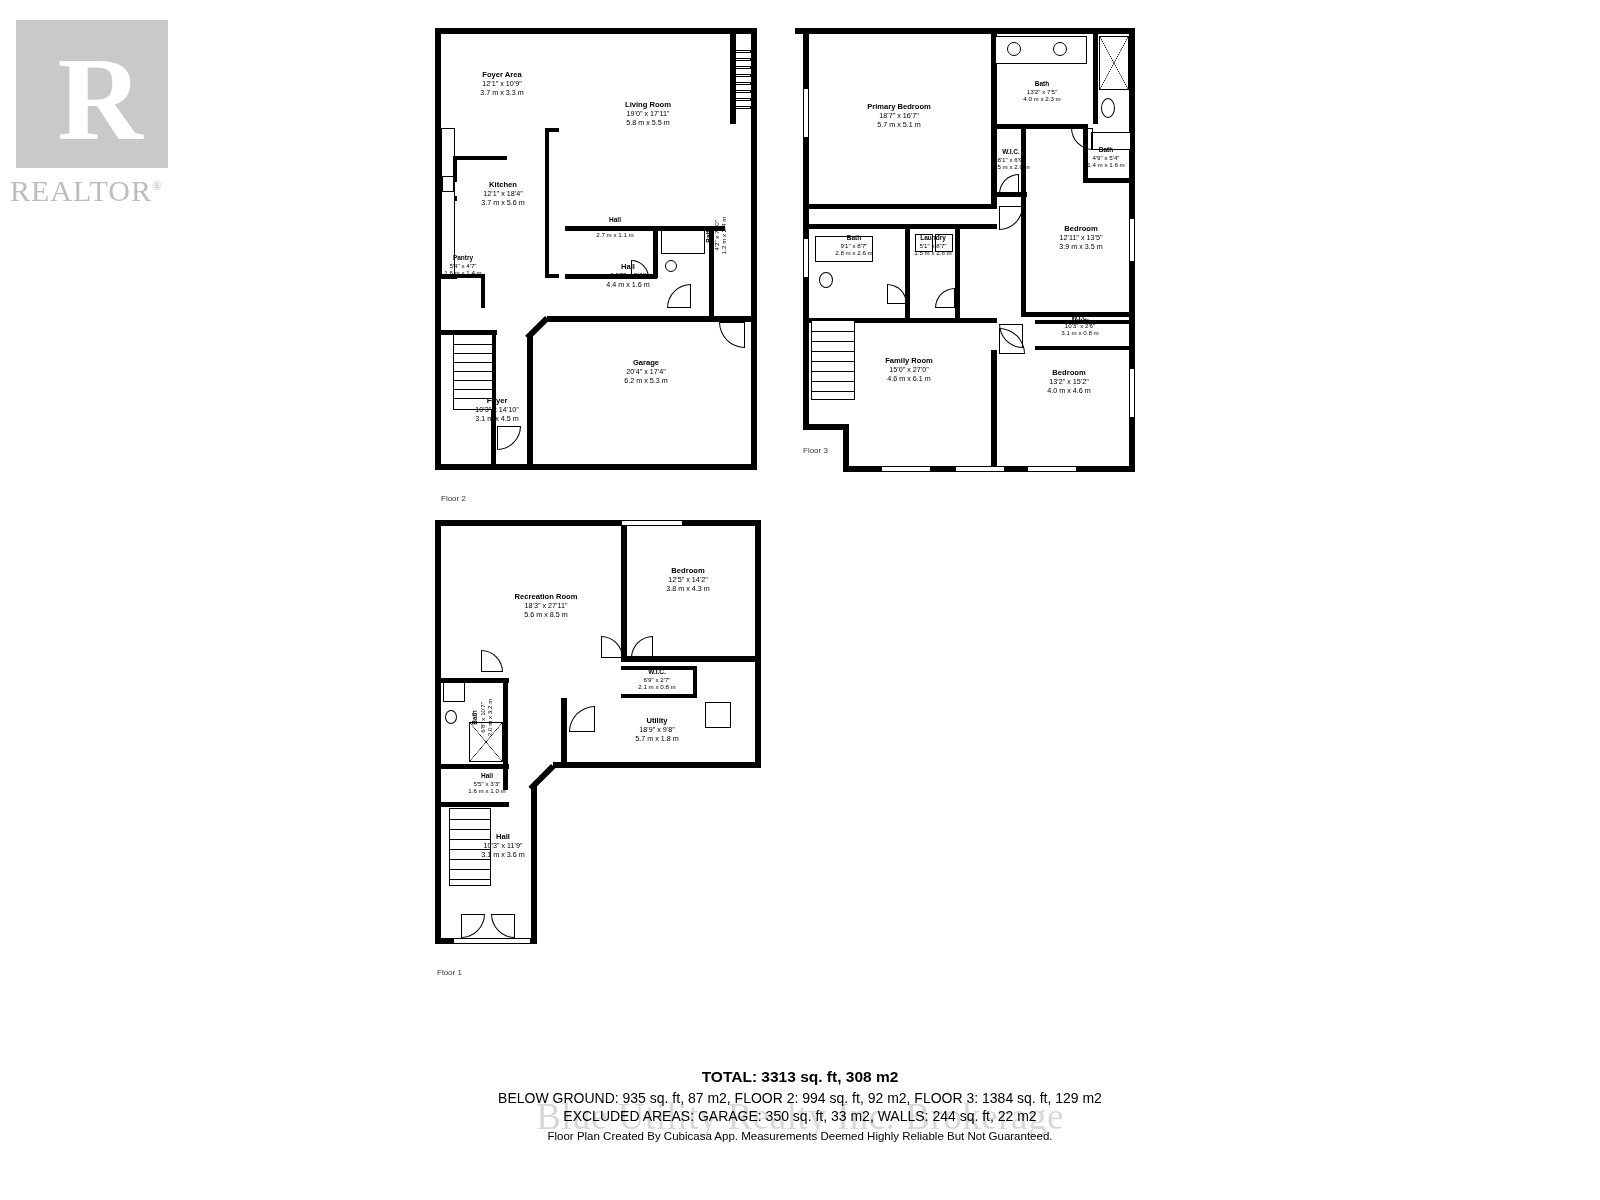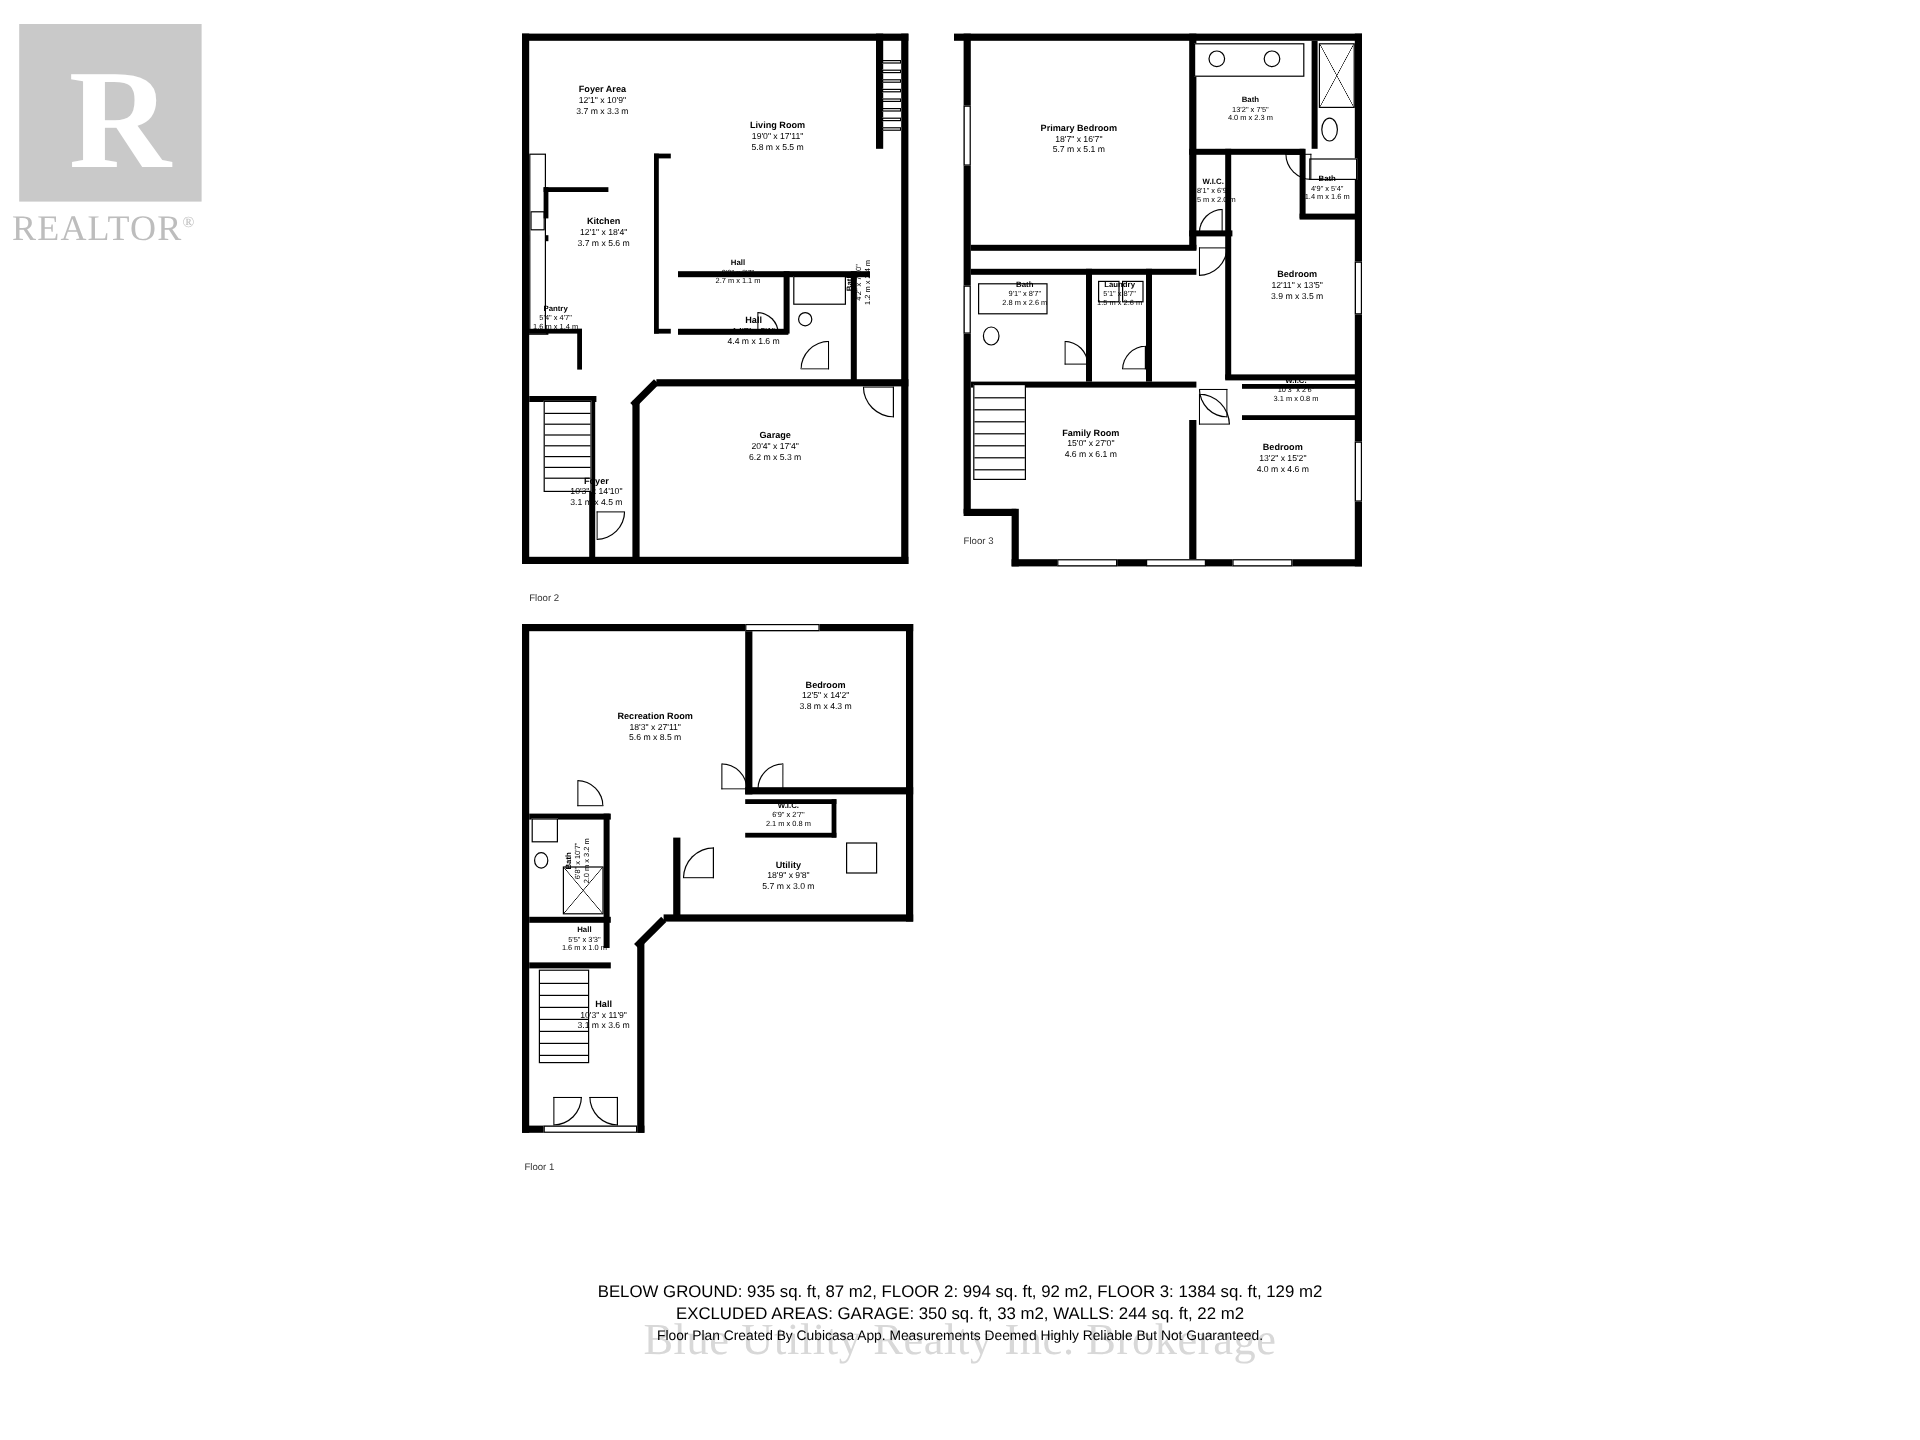--- a/index.html
+++ b/index.html
@@ -505,37 +505,38 @@
       <div class="d2">2.0 m x 3.2 m</div>
     </div>
     <div class="label small" style="left:188px; top:148px; width:68px;">
       <div class="nm">W.I.C.</div>
       <div class="d1">6'9" x 2'7"</div>
       <div class="d2">2.1 m x 0.8 m</div>
     </div>
     <div class="label" style="left:172px; top:196px; width:100px;">
       <div class="nm">Utility</div>
       <div class="d1">18'9" x 9'8"</div>
-      <div class="d2">5.7 m x 3.0 m</div>
+      <div class="d2">5.7 m x 1.8 m</div>
     </div>
     <div class="label small" style="left:16px; top:252px; width:72px;">
       <div class="nm">Hall</div>
       <div class="d1">5'5" x 3'3"</div>
       <div class="d2">1.6 m x 1.0 m</div>
     </div>
     <div class="label" style="left:26px; top:312px; width:84px;">
       <div class="nm">Hall</div>
       <div class="d1">10'3" x 11'9"</div>
       <div class="d2">3.1 m x 3.6 m</div>
     </div>
 
     <div class="floor-caption" style="left:2px; top:448px;">Floor 1</div>
   </div>
 
   <div class="brokerage-wm">Blue Utility Realty Inc. Brokerage</div>
 
   <div class="totals">
+    <div class="t1">TOTAL: 3313 sq. ft, 308 m2</div>
     <div class="t2">BELOW GROUND: 935 sq. ft, 87 m2, FLOOR 2: 994 sq. ft, 92 m2, FLOOR 3: 1384 sq. ft, 129 m2</div>
     <div class="t3">EXCLUDED AREAS: GARAGE: 350 sq. ft, 33 m2, WALLS: 244 sq. ft, 22 m2</div>
     <div class="t4">Floor Plan Created By Cubicasa App. Measurements Deemed Highly Reliable But Not Guaranteed.</div>
   </div>
 
 </div>
 
 </body></html>

